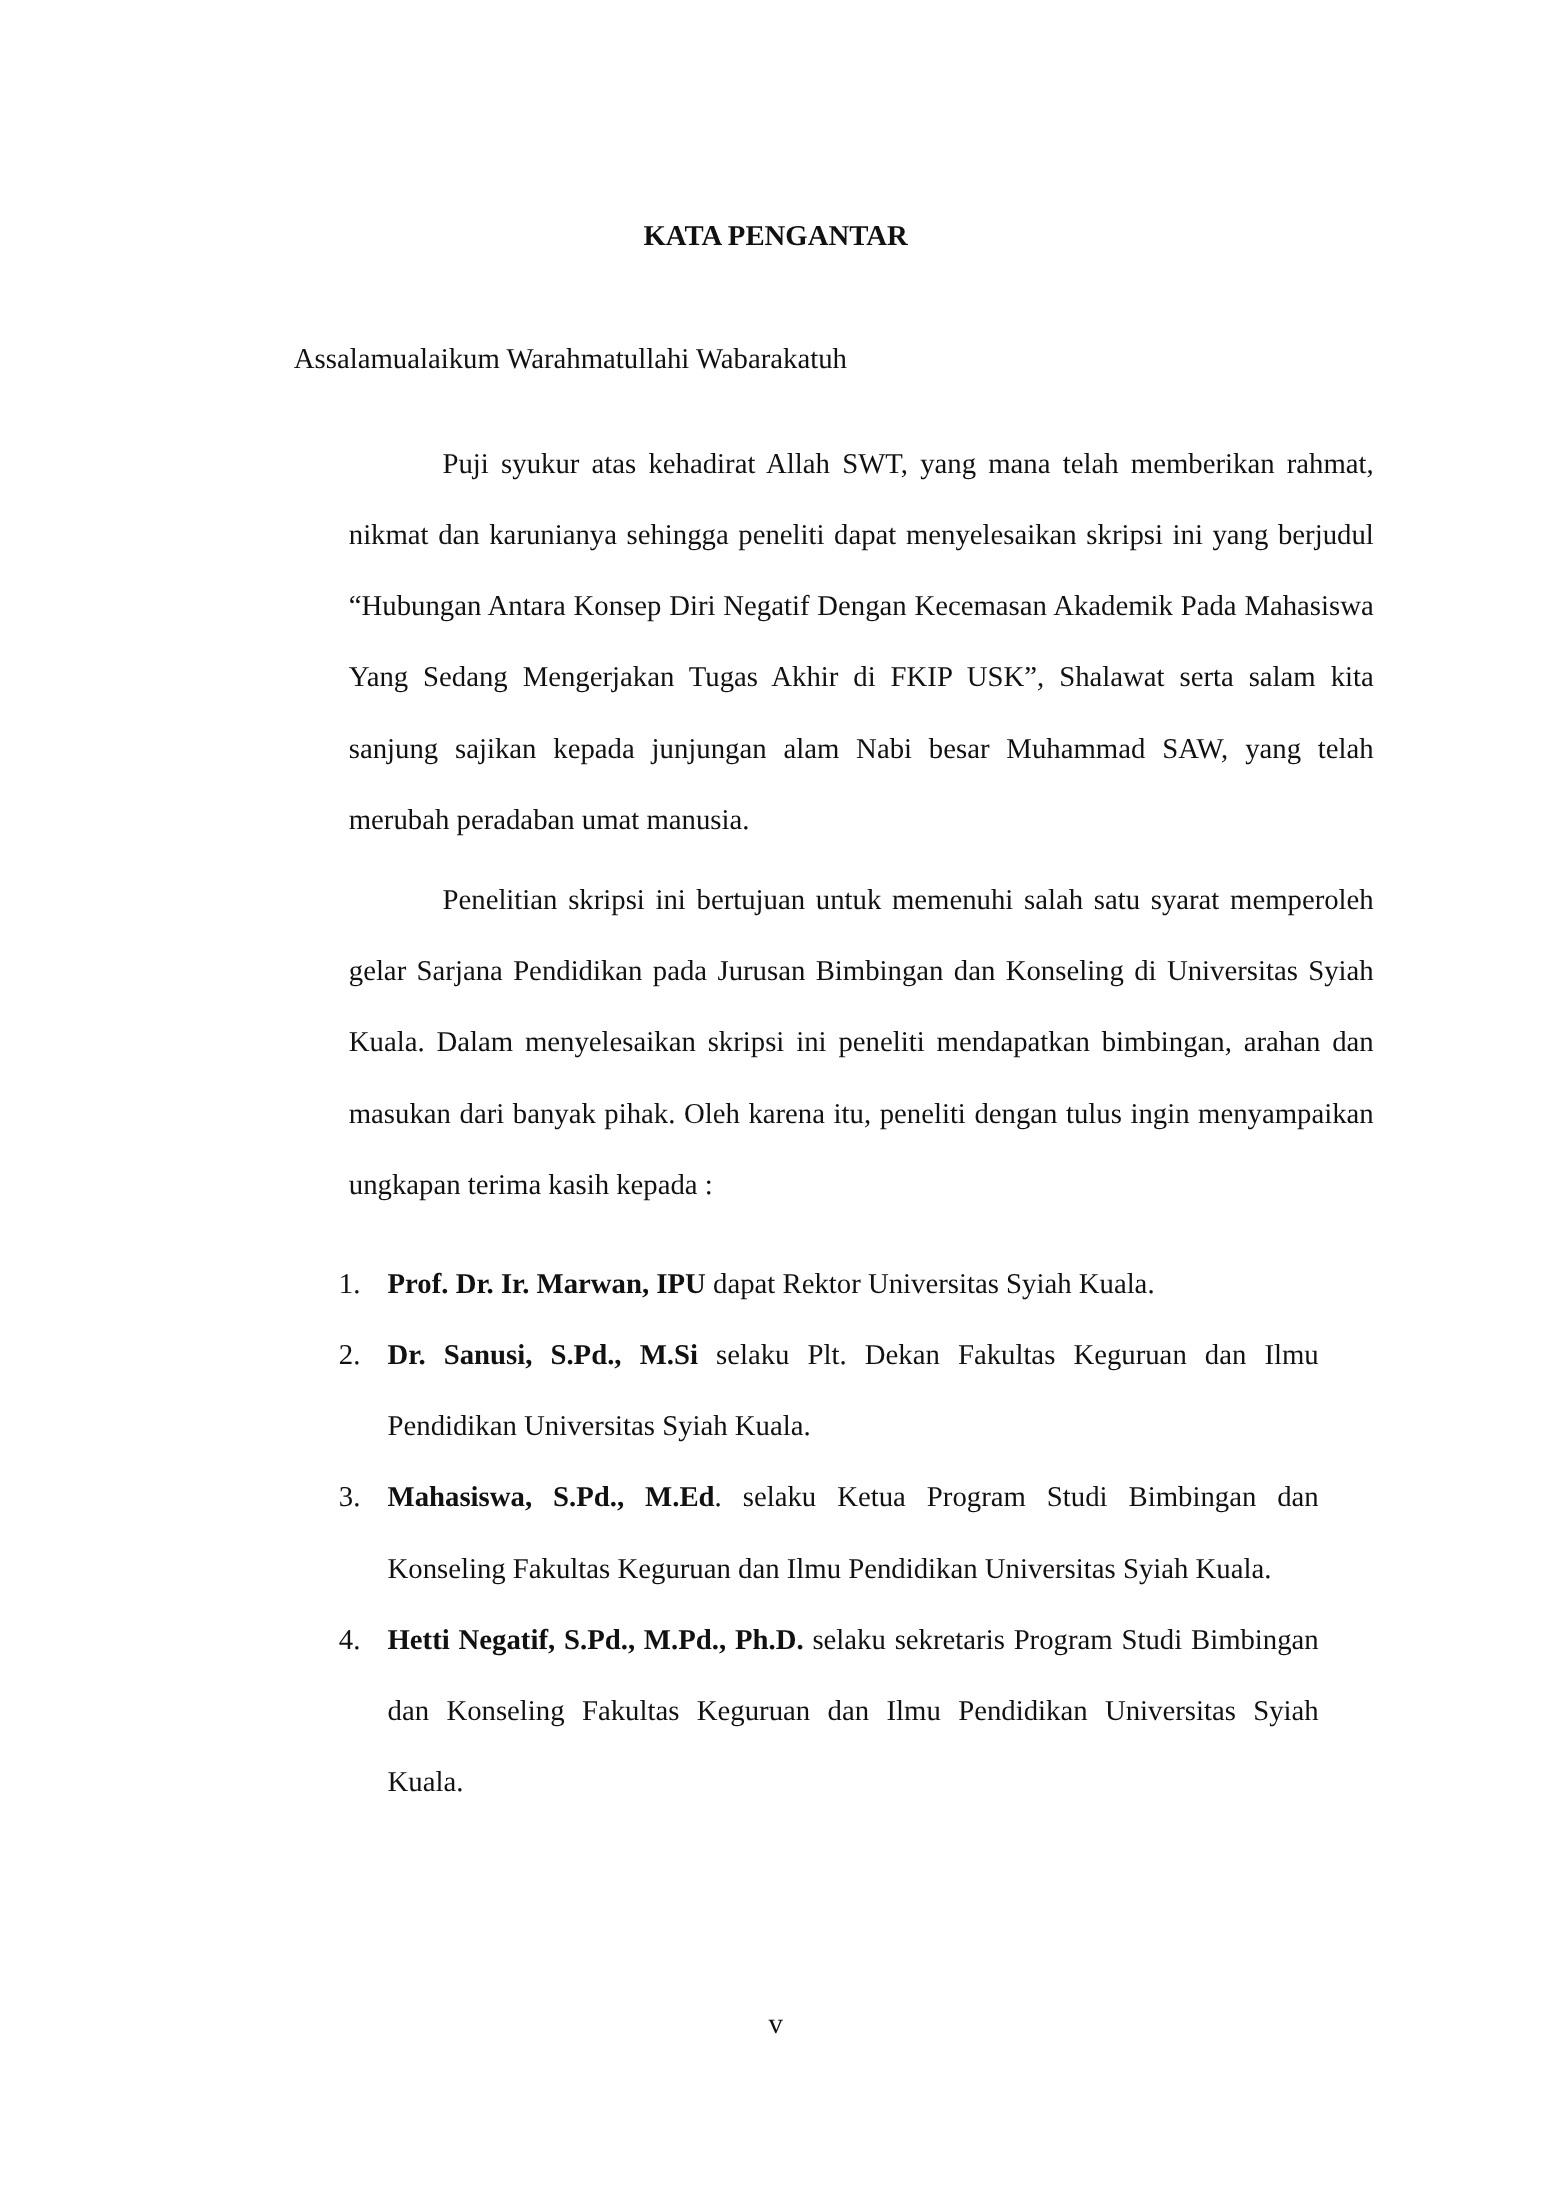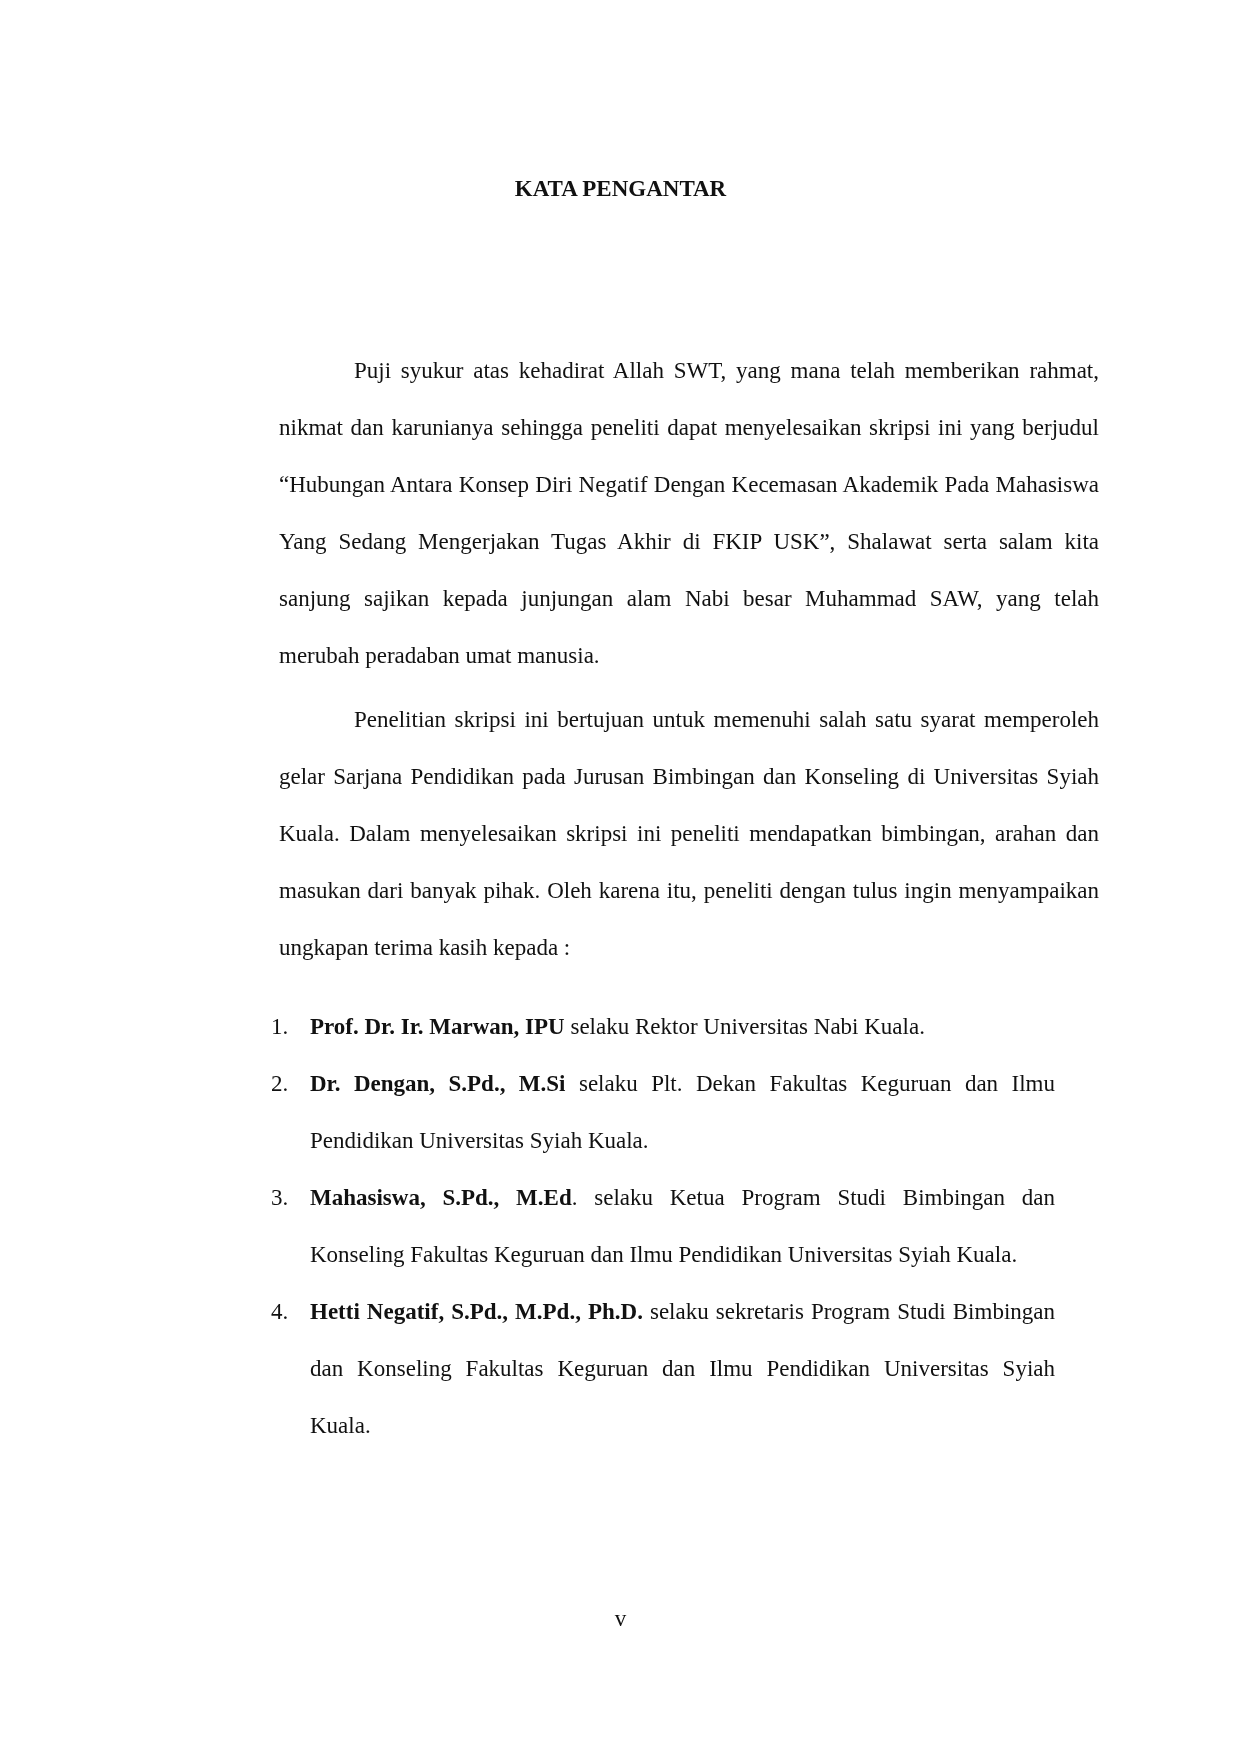--- a/index.html
+++ b/index.html
@@ -36,33 +36,34 @@
       position: absolute; top: 1606px; left: 0; width: 100%; text-align: center;
       font-size: 23px;
     }
   </style>
 </head>
 <body>
 
 <div class="page">
   <div class="title">KATA PENGANTAR</div>
 
+  <div class="text salam">Assalamualaikum Warahmatullahi Wabarakatuh</div>
 
   <div class="text p1 indent">Puji syukur atas kehadirat Allah SWT, yang mana telah memberikan rahmat, nikmat dan karunianya sehingga peneliti dapat menyelesaikan skripsi ini yang berjudul “Hubungan Antara Konsep Diri Negatif Dengan Kecemasan Akademik Pada Mahasiswa Yang Sedang Mengerjakan Tugas Akhir di FKIP USK”, Shalawat serta salam kita sanjung sajikan kepada junjungan alam Nabi besar Muhammad SAW, yang telah merubah peradaban umat manusia.</div>
 
   <div class="text p2 indent">Penelitian skripsi ini bertujuan untuk memenuhi salah satu syarat memperoleh gelar Sarjana Pendidikan pada Jurusan Bimbingan dan Konseling di Universitas Syiah Kuala. Dalam menyelesaikan skripsi ini peneliti mendapatkan bimbingan, arahan dan masukan dari banyak pihak. Oleh karena itu, peneliti dengan tulus ingin menyampaikan ungkapan terima kasih kepada :</div>
 
   <ol class="list">
     <li>
       <span class="num">1.</span>
-      <b>Prof. Dr. Ir. Marwan, IPU</b><span> selaku Rektor Universitas Nabi Kuala.</span>
+      <b>Prof. Dr. Ir. Marwan, IPU</b><span> dapat Rektor Universitas Syiah Kuala.</span>
     </li>
     <li>
       <span class="num">2.</span>
-      <b>Dr. Dengan, S.Pd., M.Si</b><span> selaku Plt. Dekan Fakultas Keguruan dan Ilmu Pendidikan Universitas Syiah Kuala.</span>
+      <b>Dr. Sanusi, S.Pd., M.Si</b><span> selaku Plt. Dekan Fakultas Keguruan dan Ilmu Pendidikan Universitas Syiah Kuala.</span>
     </li>
     <li>
       <span class="num">3.</span>
       <b>Mahasiswa, S.Pd., M.Ed</b><span>. selaku Ketua Program Studi Bimbingan dan Konseling Fakultas Keguruan dan Ilmu Pendidikan Universitas Syiah Kuala.</span>
     </li>
     <li>
       <span class="num">4.</span>
       <b>Hetti Negatif, S.Pd., M.Pd., Ph.D.</b><span> selaku sekretaris Program Studi Bimbingan dan Konseling Fakultas Keguruan dan Ilmu Pendidikan Universitas Syiah Kuala.</span>
     </li>
   </ol>

